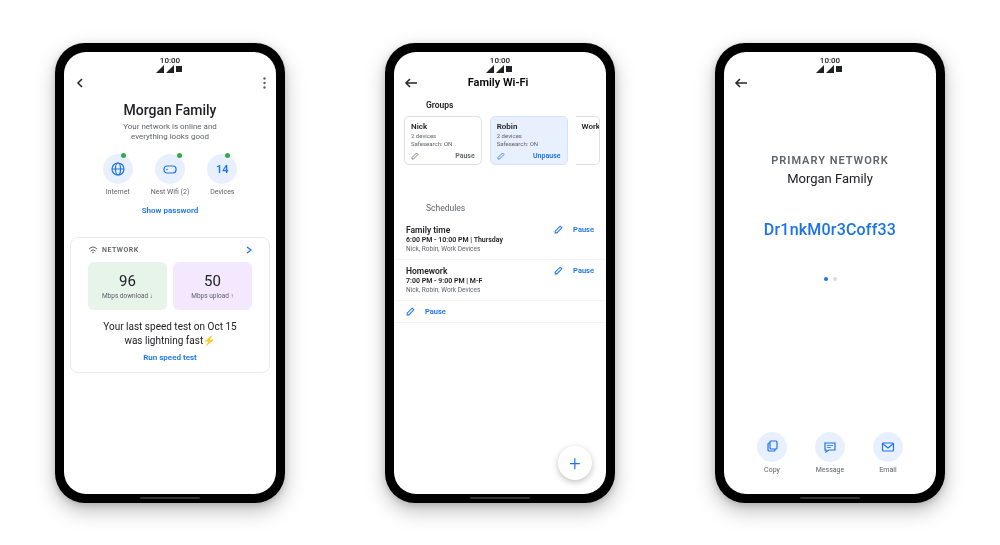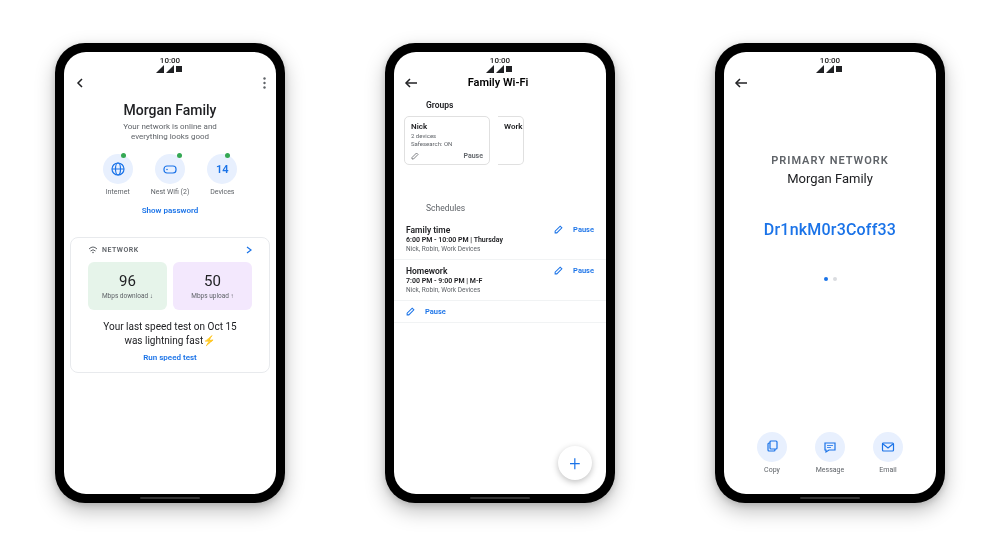--- a/index.html
+++ b/index.html
@@ -287,20 +287,33 @@
           <div class="gmeta">Safesearch: ON</div>
           <div class="gactions">
             <span>
               <svg width="8" height="8" viewBox="0 0 8 8">
                   <path d="M1,7 L1,5.5 L5.5,1 L7,2.5 L2.5,7 Z" fill="none" stroke="#5f6368" stroke-width="0.8"></path>
                 </svg>
             </span>
             <span class="pause">Pause</span>
           </div>
         </div>
+        <div class="p2-group paused">
+          <div class="gname">Robin</div>
+          <div class="gmeta">2 devices</div>
+          <div class="gmeta">Safesearch: ON</div>
+          <div class="gactions">
+            <span>
+              <svg width="8" height="8" viewBox="0 0 8 8">
+                  <path d="M1,7 L1,5.5 L5.5,1 L7,2.5 L2.5,7 Z" fill="none" stroke="#1a73e8" stroke-width="0.8"></path>
+                </svg>
+            </span>
+            <span class="unpause">Unpause</span>
+          </div>
+        </div>
         <div class="p2-group partial">
           <div class="gname">Work</div>
         </div>
       </div>
 
       <div class="p2-schedules">
         <div class="p2-section-label" style="font-weight:400;color:#5f6368;">Schedules</div>
 
         <div class="p2-sched">
           <div class="info">

